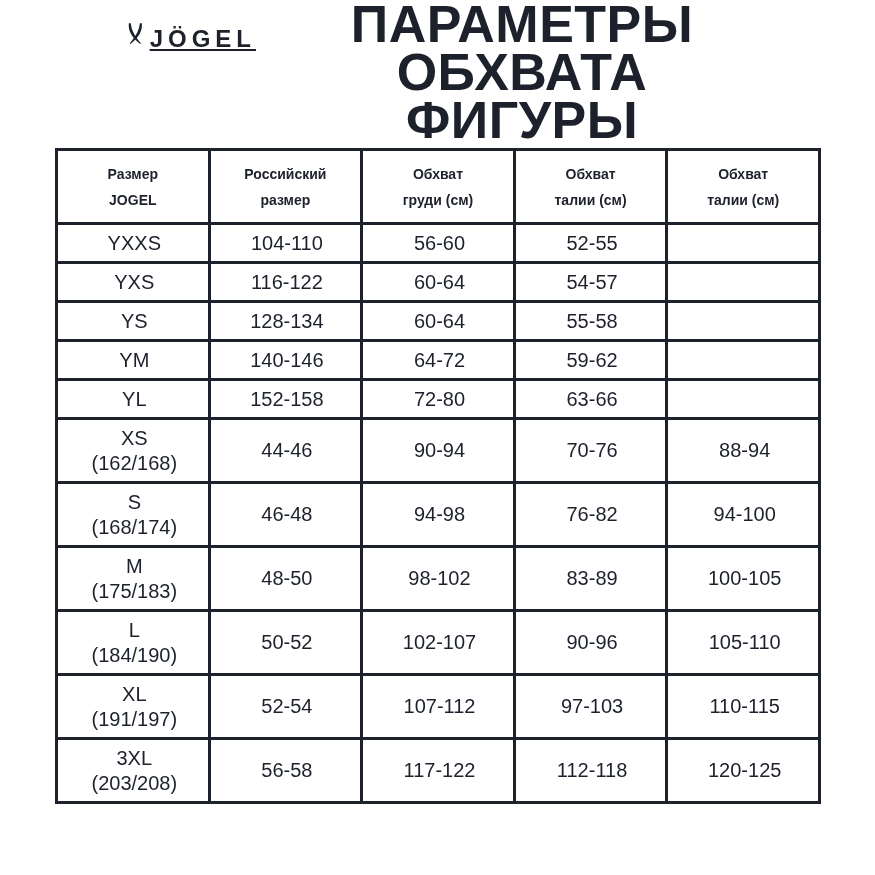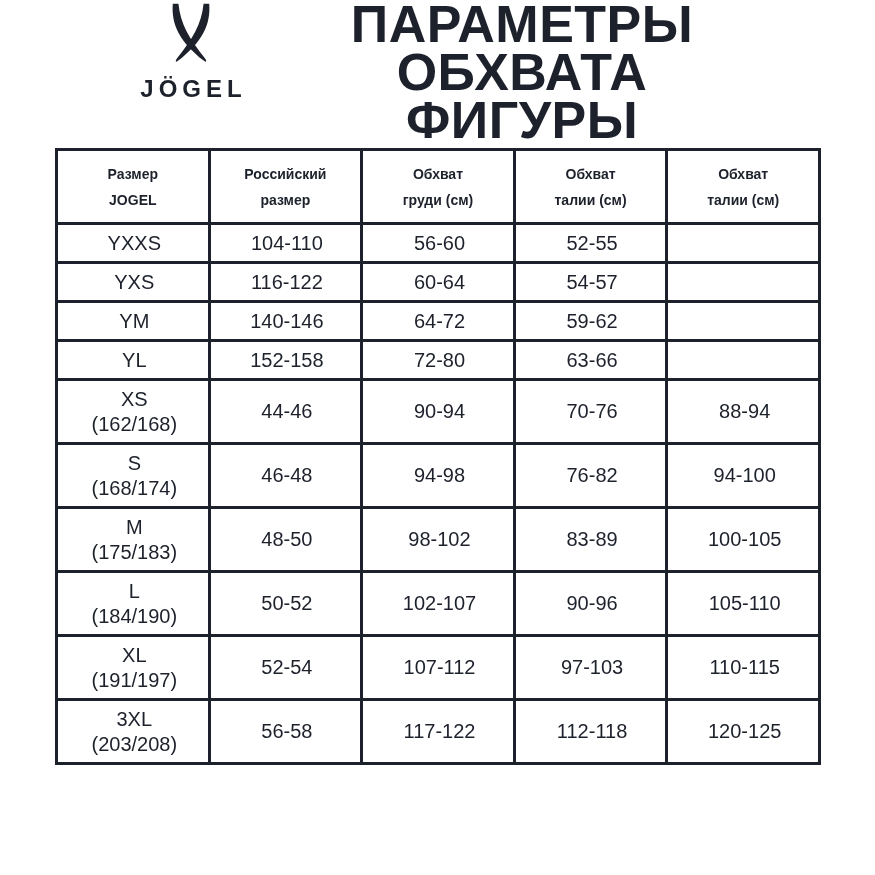--- a/index.html
+++ b/index.html
@@ -21,22 +21,22 @@
   .header {
     position: relative;
     height: 148px;
   }
   .logo {
     position: absolute;
     left: 126px;
     top: 2px;
     width: 130px;
     display: flex;
-    flex-direction: column;
     align-items: center;
+    text-decoration: underline;
   }
   .logo svg {
     width: 52px;
     height: 64px;
     display: block;
   }
   .wordmark {
     margin-top: 9px;
     font-size: 24px;
     font-weight: 700;
@@ -161,20 +161,30 @@
         <td class="size-cell">
           <span>YXS</span>
 
         </td>
         <td>116-122</td>
         <td>60-64</td>
         <td>54-57</td>
         <td></td>
       </tr>
 
+      <tr class="row-single">
+        <td class="size-cell">
+          <span>YS</span>
+
+        </td>
+        <td>128-134</td>
+        <td>60-64</td>
+        <td>55-58</td>
+        <td></td>
+      </tr>
 
       <tr class="row-single">
         <td class="size-cell">
           <span>YM</span>
 
         </td>
         <td>140-146</td>
         <td>64-72</td>
         <td>59-62</td>
         <td></td>

